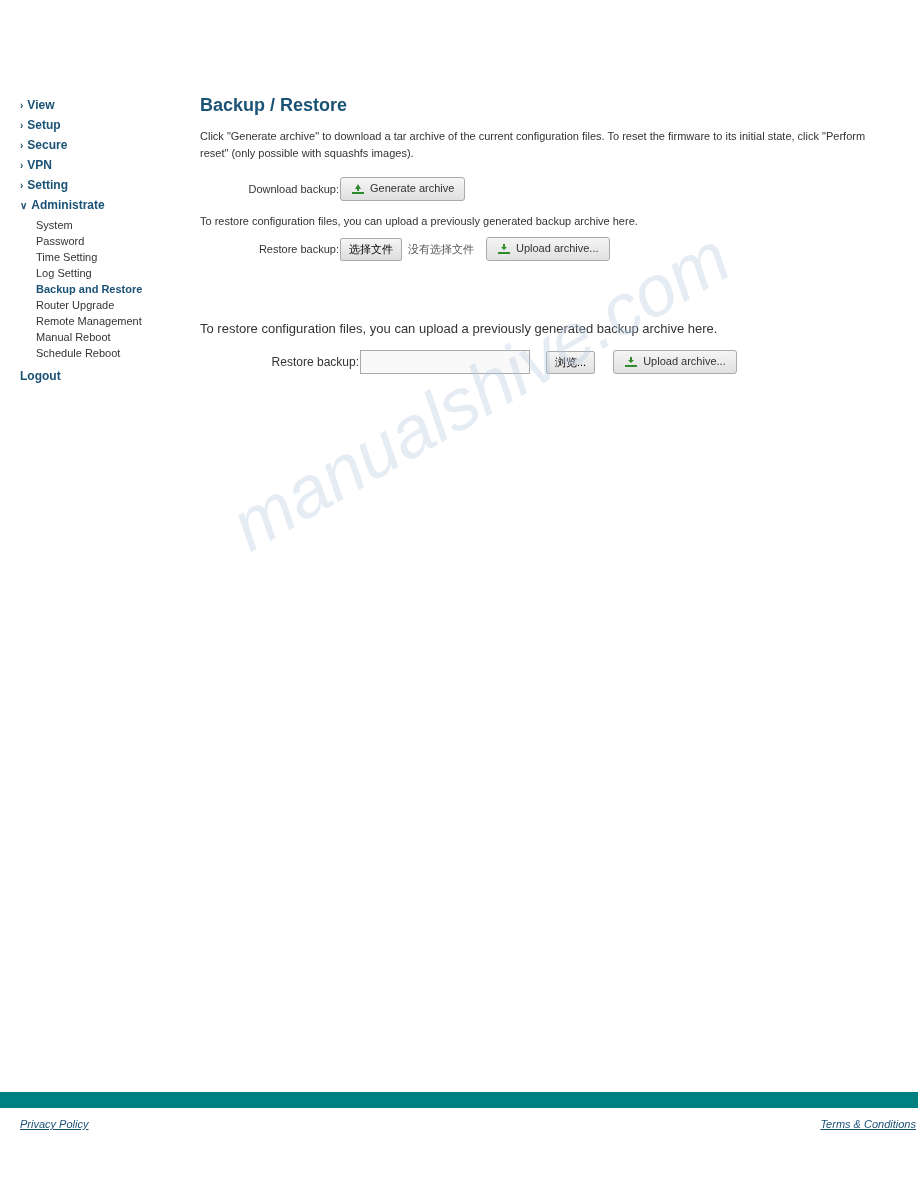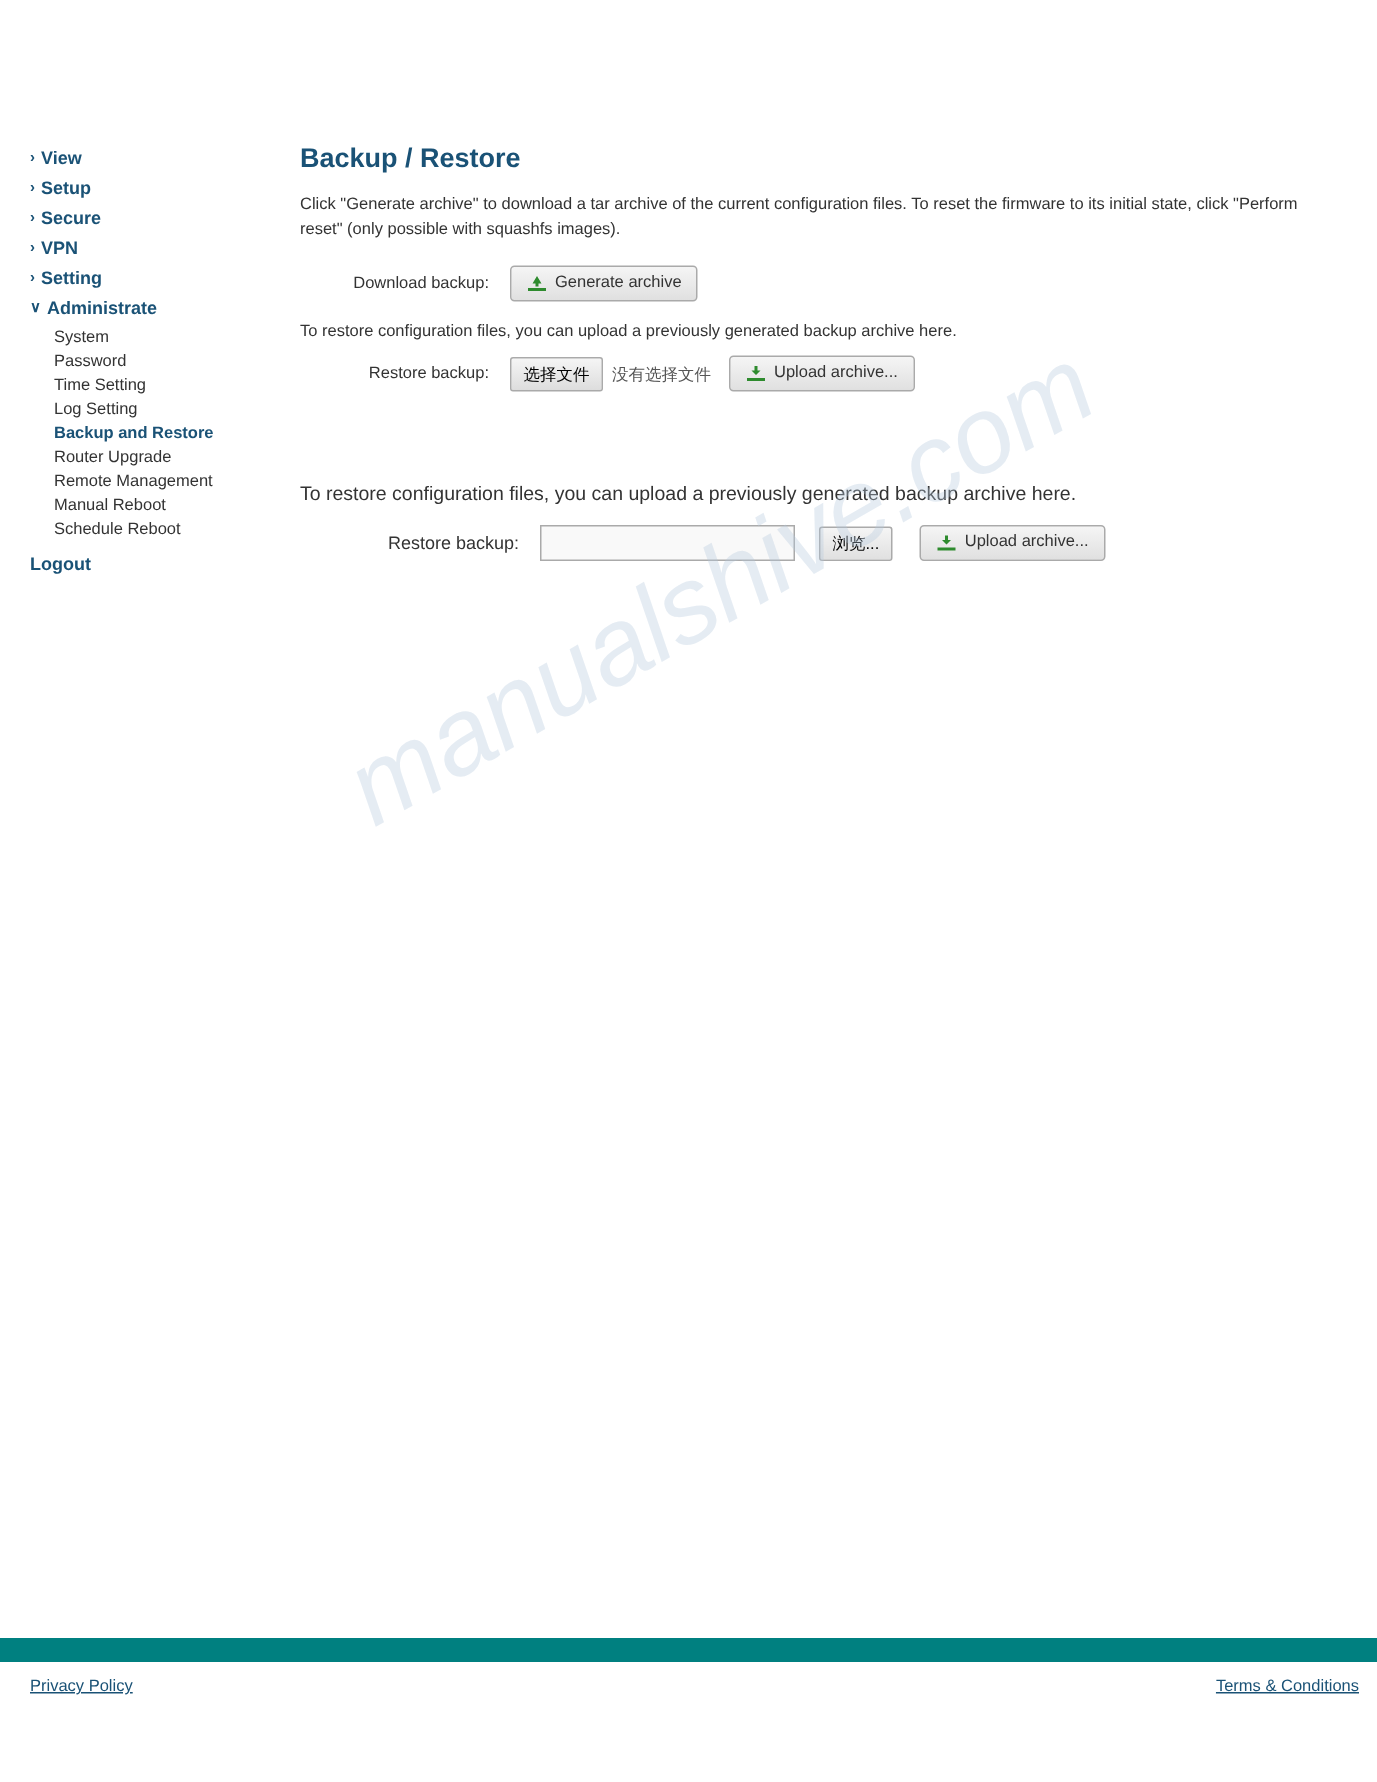--- a/index.html
+++ b/index.html
@@ -105,21 +105,21 @@
       display: flex;
       align-items: center;
       margin-bottom: 10px;
     }
 
     .form-label {
       width: 140px;
       text-align: right;
       font-size: 11px;
       color: #333;
-      padding-right: 14px;
+      padding-right: 1px;
     }
 
     .btn {
       display: inline-flex;
       padding: 4px 10px;
       font-size: 11px;
       cursor: pointer;
       border: 1px solid #aaa;
       background: linear-gradient(to bottom, #f5f5f5, #e0e0e0);
       border-radius: 3px;
@@ -212,24 +212,25 @@
       left: 0;
       right: 0;
       height: 16px;
       background: #008080;
     }
 
     .footer-links {
       position: absolute;
       bottom: 58px;
       left: 20px;
-      right: 12px;
+      right: 2px;
       display: flex;
       justify-content: space-between;
       font-size: 11px;
+      font-style: italic;
     }
 
     .footer-link {
       color: #1a5276;
       text-decoration: underline;
       cursor: pointer;
     }
 
     
     .file-display {

